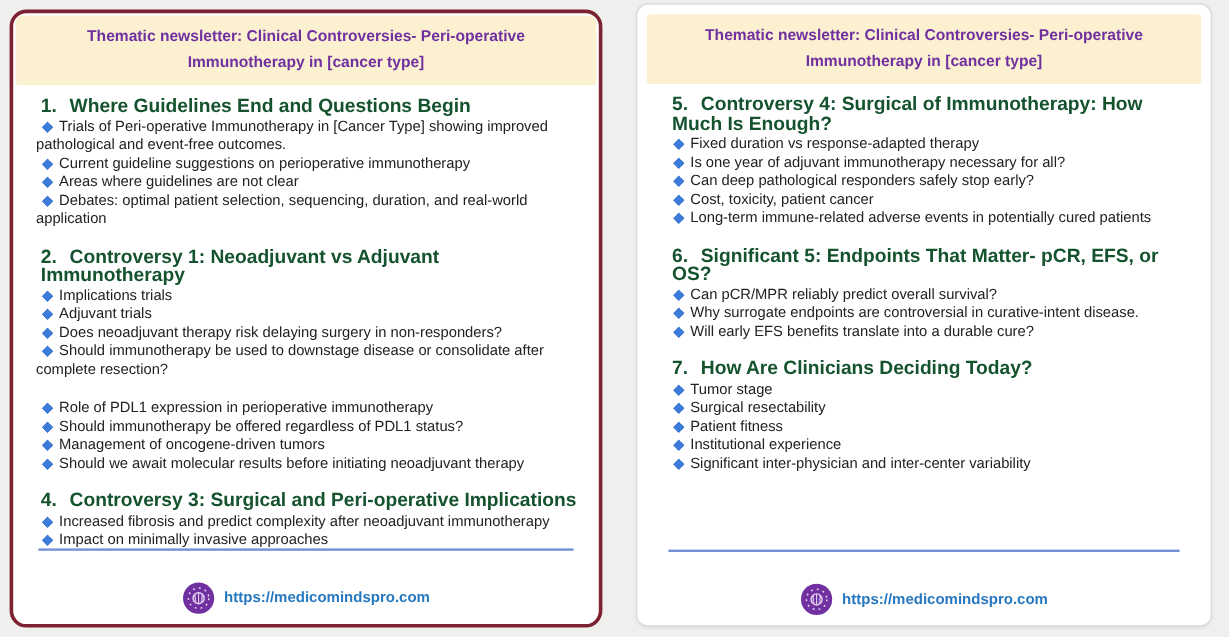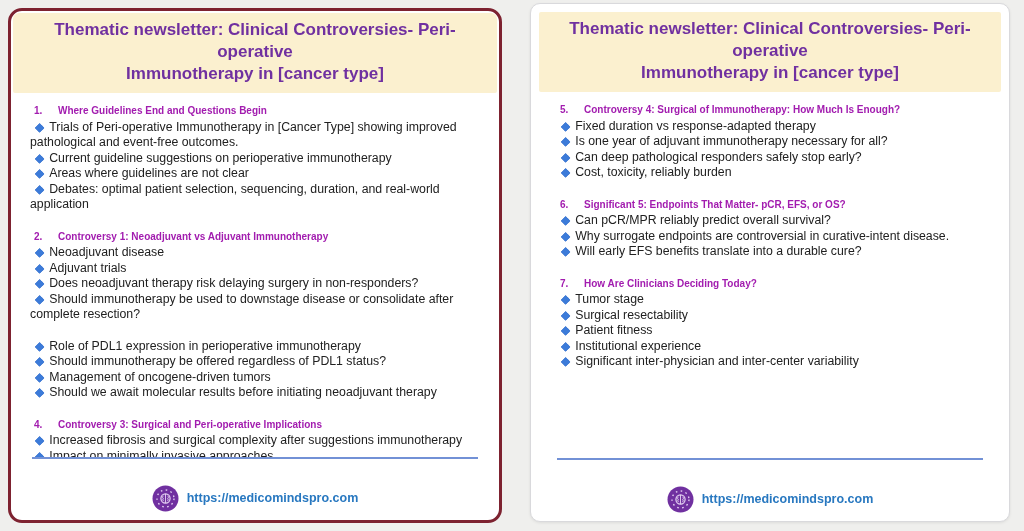--- a/index.html
+++ b/index.html
@@ -35,39 +35,39 @@
   .panel-header {
     background:#fbf0cf;
     border-radius:6px 6px 2px 2px;
     padding:6px 10px 8px 10px;
     text-align:center;
     flex:0 0 auto;
   }
   .panel-right .panel-header { border-radius:2px; }
   .panel-title {
     color:#7030a0;
-    font-size:17px;
+    font-size:13px;
     font-weight:bold;
     line-height:22px;
   }
 
   .panel-body {
     flex:1 1 auto;
     padding:10px 14px 0 17px;
     color:#212121;
     font-size:12.3px;
     line-height:15.5px;
     overflow:hidden;
   }
   .section { margin-top:16px; }
   .section:first-child { margin-top:0; }
   .section-heading {
-    color:#a21caf;
+    color:#14532d;
     font-weight:bold;
-    font-size:10px;
+    font-size:16px;
     padding-left:4px;
     margin-bottom:1px;
   }
   .sec-num { display:inline-block; width:24px; }
   .bullet { text-indent:5px; }
   .diamond {
     color:#3c7bd9;
     font-size:12px;
     margin-right:5px;
     text-shadow:0 0 0.5px #2a5fb8;
@@ -107,34 +107,34 @@
     <div class="panel-body">
         <div class="section">
           <div class="section-heading"><span class="sec-num">1.</span><span>Where Guidelines End and Questions Begin</span></div>
           <p class="bullet"><span class="diamond">◆</span><span>Trials of Peri-operative Immunotherapy in [Cancer Type] showing improved pathological and event-free outcomes.</span></p>
           <p class="bullet"><span class="diamond">◆</span><span>Current guideline suggestions on perioperative immunotherapy</span></p>
           <p class="bullet"><span class="diamond">◆</span><span>Areas where guidelines are not clear</span></p>
           <p class="bullet"><span class="diamond">◆</span><span>Debates: optimal patient selection, sequencing, duration, and real-world application</span></p>
         </div>
         <div class="section">
           <div class="section-heading"><span class="sec-num">2.</span><span>Controversy 1: Neoadjuvant vs Adjuvant Immunotherapy</span></div>
-          <p class="bullet"><span class="diamond">◆</span><span>Neoadjuvant disease</span></p>
+          <p class="bullet"><span class="diamond">◆</span><span>Implications trials</span></p>
           <p class="bullet"><span class="diamond">◆</span><span>Adjuvant trials</span></p>
           <p class="bullet"><span class="diamond">◆</span><span>Does neoadjuvant therapy risk delaying surgery in non-responders?</span></p>
           <p class="bullet"><span class="diamond">◆</span><span>Should immunotherapy be used to downstage disease or consolidate after complete resection?</span></p>
         </div>
         <div class="section">
           <p class="bullet"><span class="diamond">◆</span><span>Role of PDL1 expression in perioperative immunotherapy</span></p>
           <p class="bullet"><span class="diamond">◆</span><span>Should immunotherapy be offered regardless of PDL1 status?</span></p>
           <p class="bullet"><span class="diamond">◆</span><span>Management of oncogene-driven tumors</span></p>
           <p class="bullet"><span class="diamond">◆</span><span>Should we await molecular results before initiating neoadjuvant therapy</span></p>
         </div>
         <div class="section">
           <div class="section-heading"><span class="sec-num">4.</span><span>Controversy 3: Surgical and Peri-operative Implications</span></div>
-          <p class="bullet"><span class="diamond">◆</span><span>Increased fibrosis and surgical complexity after suggestions immunotherapy</span></p>
+          <p class="bullet"><span class="diamond">◆</span><span>Increased fibrosis and predict complexity after neoadjuvant immunotherapy</span></p>
           <p class="bullet"><span class="diamond">◆</span><span>Impact on minimally invasive approaches</span></p>
           <p class="bullet"><span class="diamond">◆</span><span>Post-operative complications and wound healing</span></p>
         </div>
       </div>
     <footer class="panel-footer">
       <div class="footer-line"></div>
       <div class="footer-row">
         <svg class="logo-circle" viewBox="0 0 27 27" aria-hidden="true">
           <circle cx="13.5" cy="13.5" r="13" fill="#7030a0"></circle>
           <circle cx="13.5" cy="13.5" r="8.5" fill="none" stroke="#e6d4f4" stroke-width="1.3" stroke-dasharray="1.6 3.4"></circle>
@@ -152,21 +152,22 @@
         <span>Thematic newsletter: Clinical Controversies- Peri-operative</span><br>
         <span>Immunotherapy in [cancer type]</span>
       </div>
     </header>
     <div class="panel-body">
         <div class="section">
           <div class="section-heading"><span class="sec-num">5.</span><span>Controversy 4: Surgical of Immunotherapy: How Much Is Enough?</span></div>
           <p class="bullet"><span class="diamond">◆</span><span>Fixed duration vs response-adapted therapy</span></p>
           <p class="bullet"><span class="diamond">◆</span><span>Is one year of adjuvant immunotherapy necessary for all?</span></p>
           <p class="bullet"><span class="diamond">◆</span><span>Can deep pathological responders safely stop early?</span></p>
-          <p class="bullet"><span class="diamond">◆</span><span>Cost, toxicity, reliably burden</span></p>
+          <p class="bullet"><span class="diamond">◆</span><span>Cost, toxicity, patient cancer</span></p>
+          <p class="bullet"><span class="diamond">◆</span><span>Long-term immune-related adverse events in potentially cured patients</span></p>
         </div>
         <div class="section">
           <div class="section-heading"><span class="sec-num">6.</span><span>Significant 5: Endpoints That Matter- pCR, EFS, or OS?</span></div>
           <p class="bullet"><span class="diamond">◆</span><span>Can pCR/MPR reliably predict overall survival?</span></p>
           <p class="bullet"><span class="diamond">◆</span><span>Why surrogate endpoints are controversial in curative-intent disease.</span></p>
           <p class="bullet"><span class="diamond">◆</span><span>Will early EFS benefits translate into a durable cure?</span></p>
         </div>
         <div class="section">
           <div class="section-heading"><span class="sec-num">7.</span><span>How Are Clinicians Deciding Today?</span></div>
           <p class="bullet"><span class="diamond">◆</span><span>Tumor stage</span></p>

